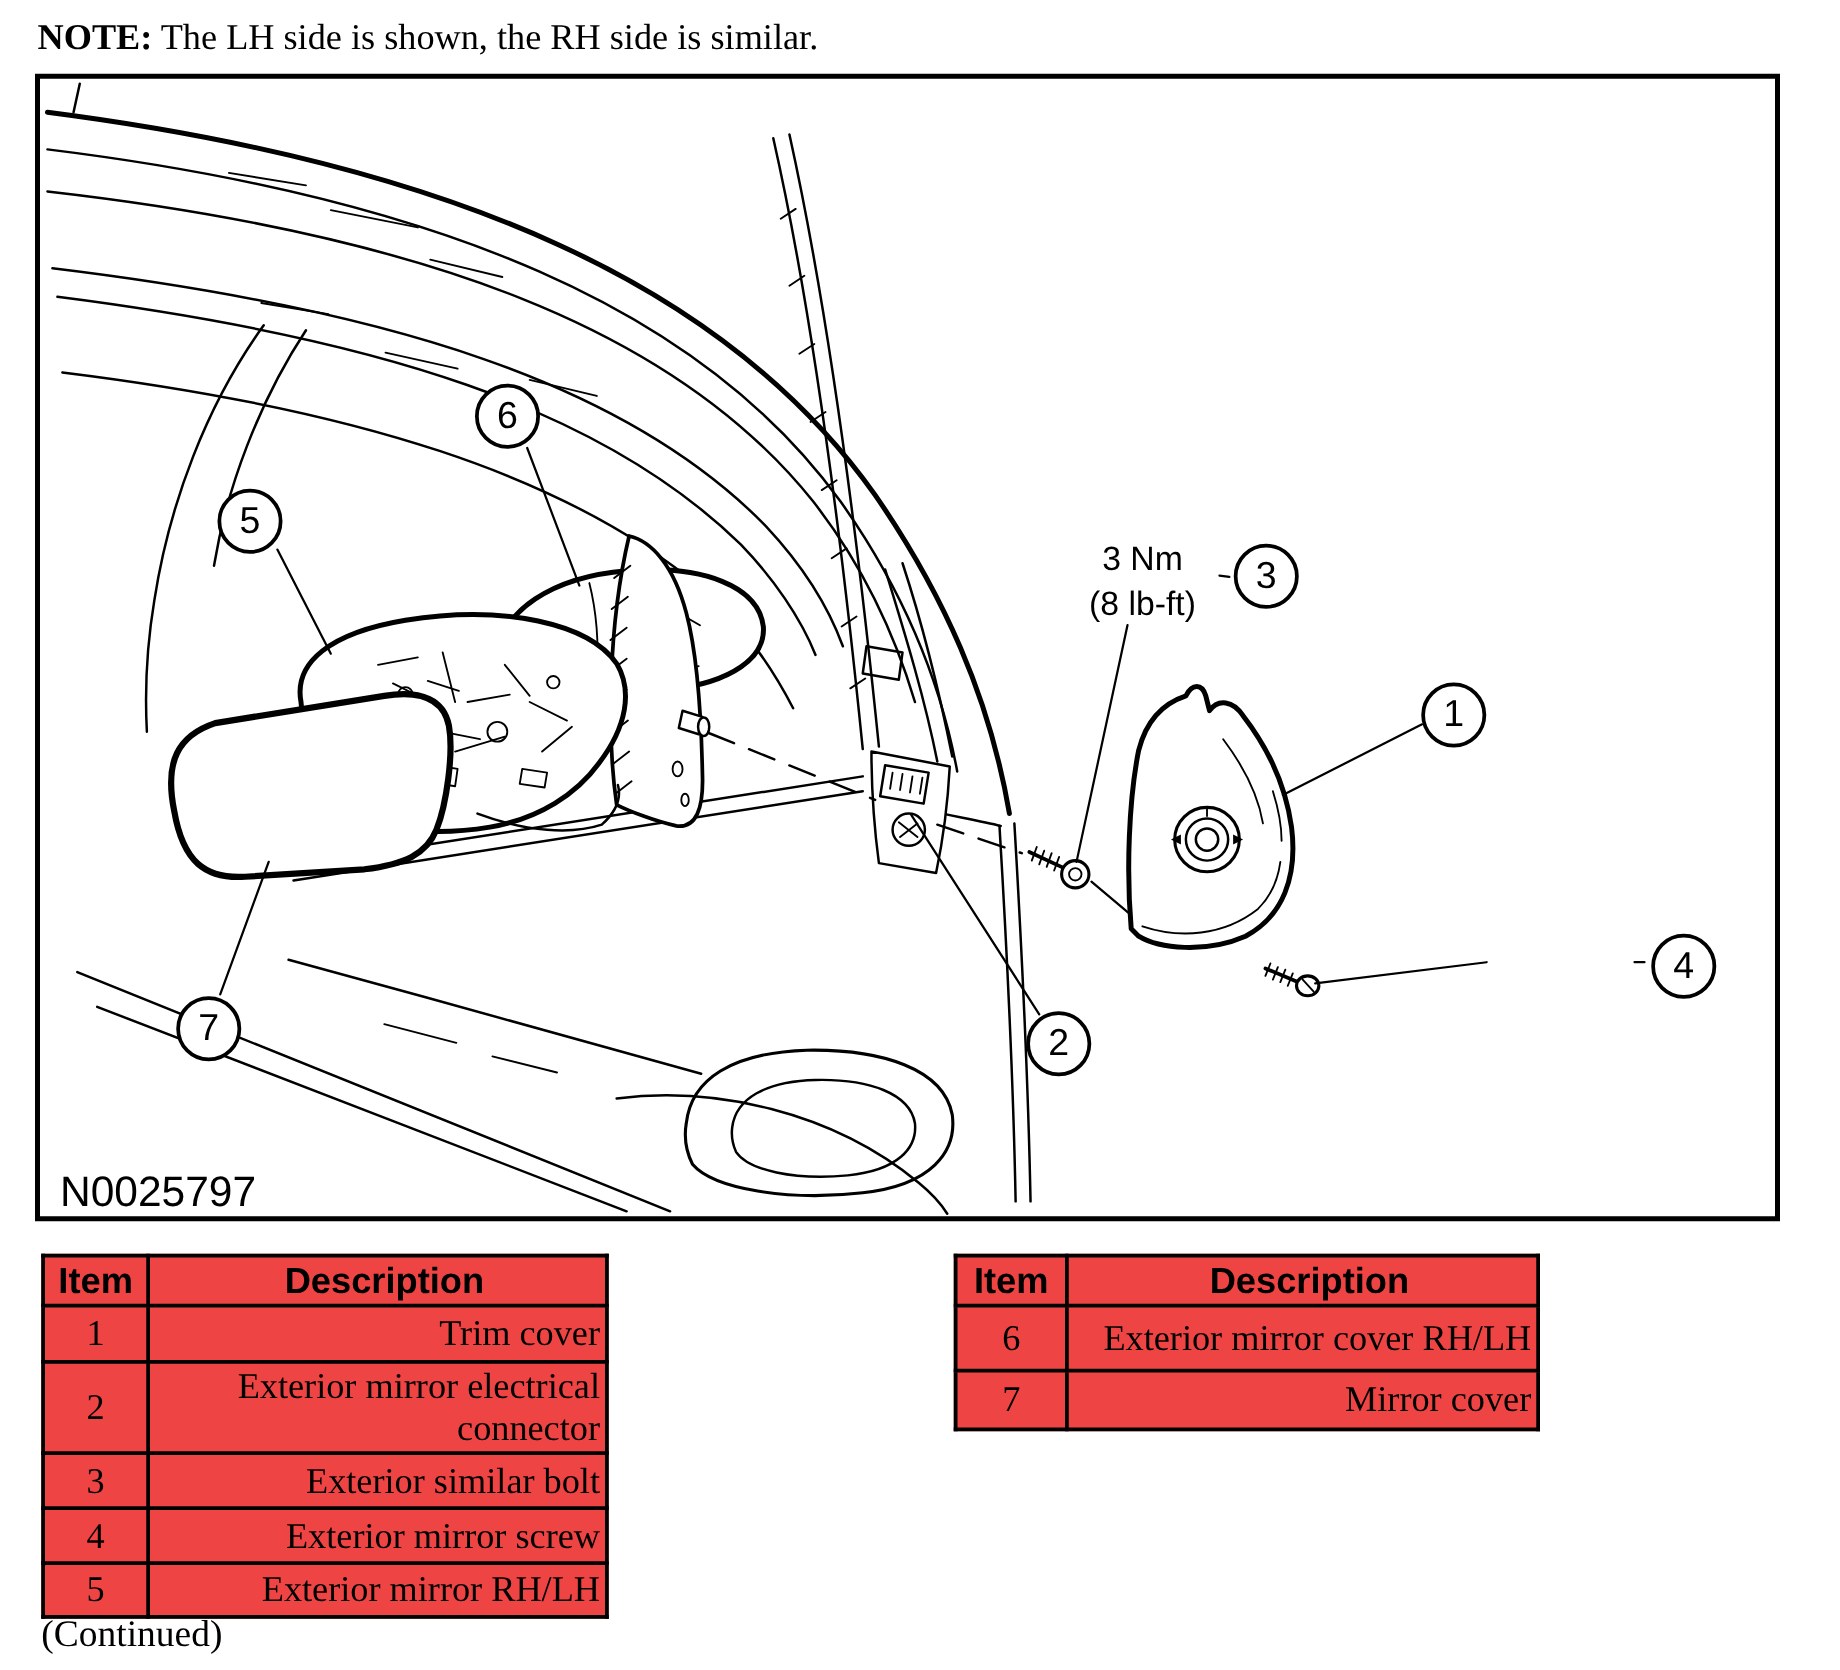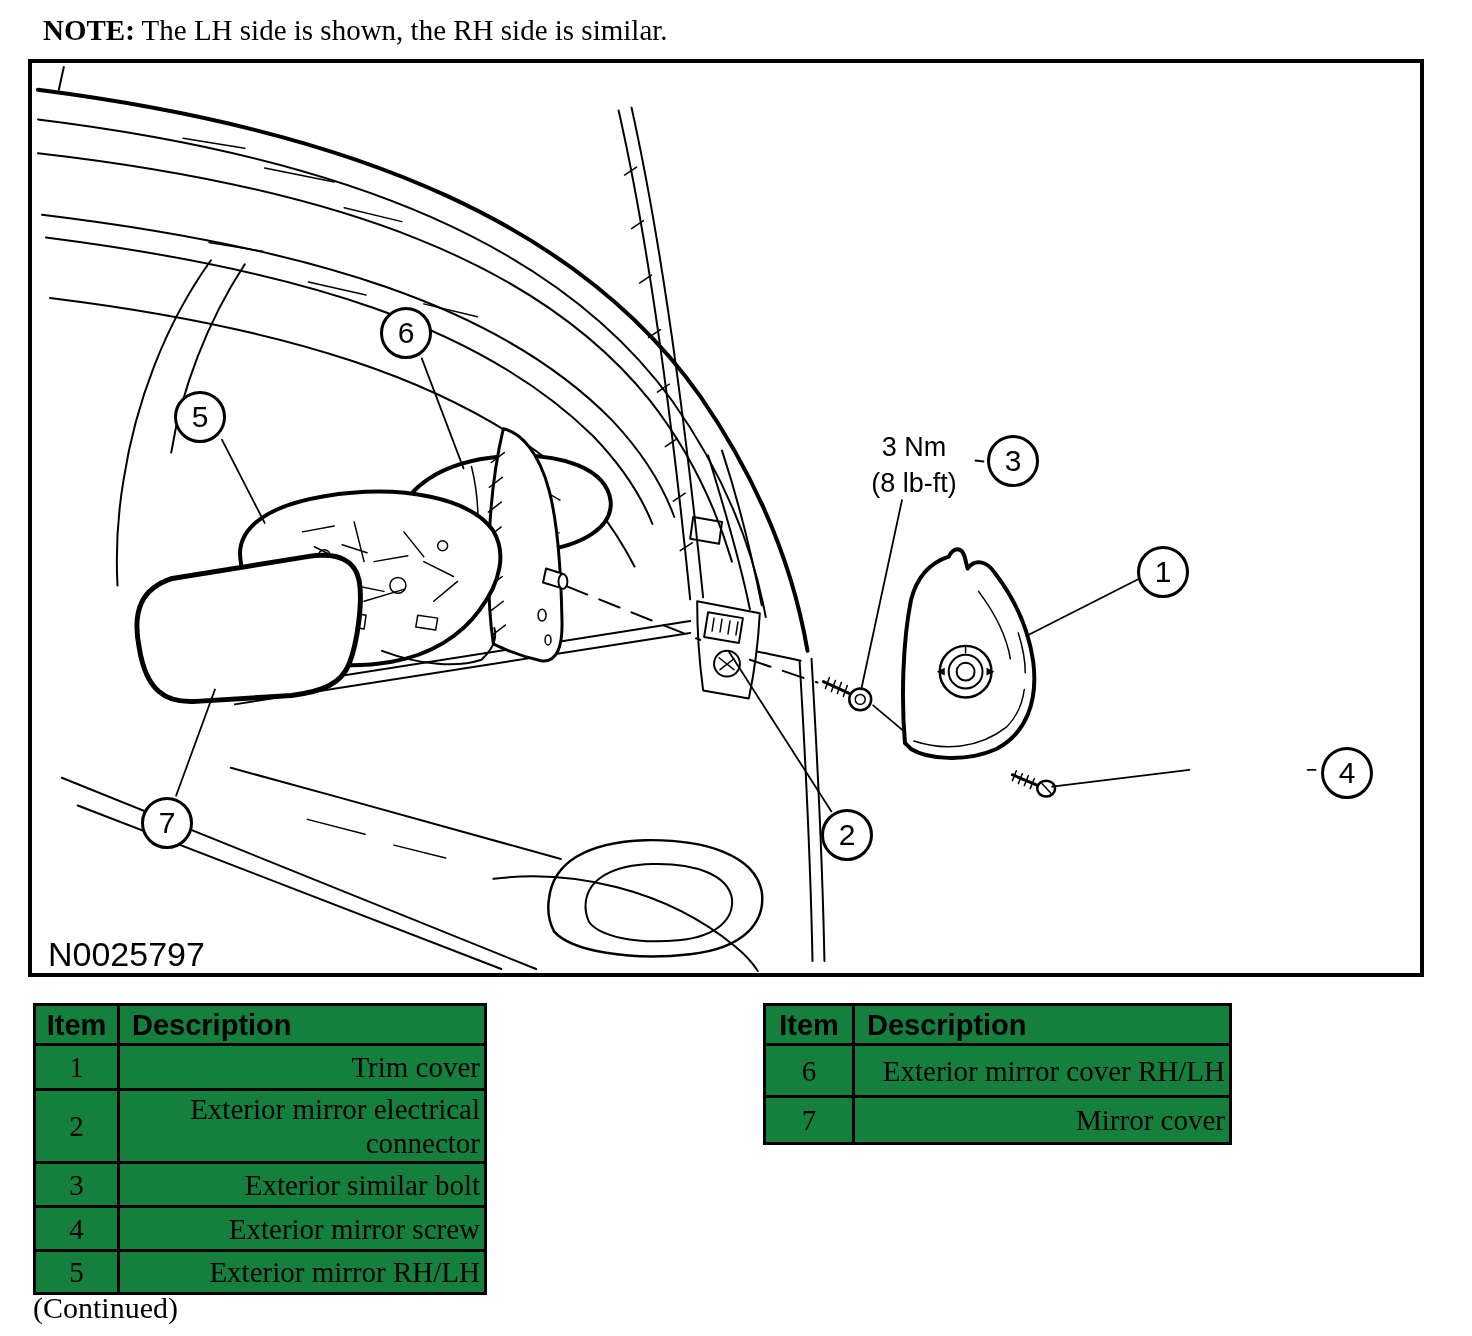--- a/index.html
+++ b/index.html
@@ -1,42 +1,42 @@
 <!DOCTYPE html>
 <html><head>
 <meta charset="utf-8">
 <style>
   html,body{margin:0;padding:0;background:#fff;}
   .page{position:relative;width:1472px;height:1336px;background:#fff;color:#000;overflow:hidden;
         font-family:"Liberation Serif",serif;}
-  .note{position:absolute;left:30px;top:14px;font-size:29px;white-space:nowrap;margin-left:13px;}
+  .note{position:absolute;left:30px;top:14px;font-size:29px;white-space:nowrap;}
   .note b{font-weight:bold;}
   .figure-box{position:absolute;left:28px;top:59px;width:1396px;height:918px;
               border:4px solid #000;box-sizing:border-box;background:#fff;}
   .figure-box svg{position:absolute;left:0;top:0;width:100%;height:100%;}
   svg *{stroke:#000;fill:none;stroke-linecap:round;stroke-linejoin:round;}
   .w15{stroke-width:1.5}.w2{stroke-width:2}.w25{stroke-width:2.5}
   .w3{stroke-width:3}.w4{stroke-width:4}.w5{stroke-width:5}
   .fillw{fill:#fff;}
   .dash{stroke-dasharray:22 13;}
   .lead{stroke-width:1.8;}
   .arrow{fill:#000;stroke:none;}
   .callout{position:absolute;width:46px;height:46px;border:3px solid #000;border-radius:50%;
            display:flex;align-items:center;justify-content:center;background:#fff;
            font-family:"Liberation Sans",sans-serif;font-size:30px;line-height:1;}
   .torque{position:absolute;text-align:center;font-family:"Liberation Sans",sans-serif;
           font-size:27px;line-height:36px;white-space:nowrap;}
   .figure-id{position:absolute;left:16px;top:872px;font-family:"Liberation Sans",sans-serif;
              font-size:34px;}
-  .parts-table{position:absolute;border-collapse:collapse;table-layout:fixed;background:#15803d;
+  .parts-table{position:absolute;border-collapse:collapse;table-layout:fixed;background:#ef4444;
                font-family:"Liberation Serif",serif;font-size:29px;}
   .parts-table th,.parts-table td{border:3px solid #000;vertical-align:middle;line-height:34px;}
   .parts-table th{font-family:"Liberation Sans",sans-serif;font-weight:bold;font-size:29px;}
   th.item-h{text-align:center;}
-  th.desc-h{text-align:left;padding-left:12px;}
+  th.desc-h{text-align:center;padding-left:12px;}
   td.item{text-align:center;}
   td.desc{text-align:right;padding-left:12px;padding-right:4px;}
   .parts-table.left{left:33px;top:1003px;width:454px;}
   .parts-table.right{left:763px;top:1003px;width:469px;}
   tr.hrow{height:40px;}
   tr.h45{height:45px;} tr.h72{height:72px;} tr.h44{height:44px;} tr.h43{height:43px;}
   tr.h52{height:52px;} tr.h47{height:47px;}
   .continued{position:absolute;left:33px;top:1291px;font-size:30px;}
 </style>
 </head>

